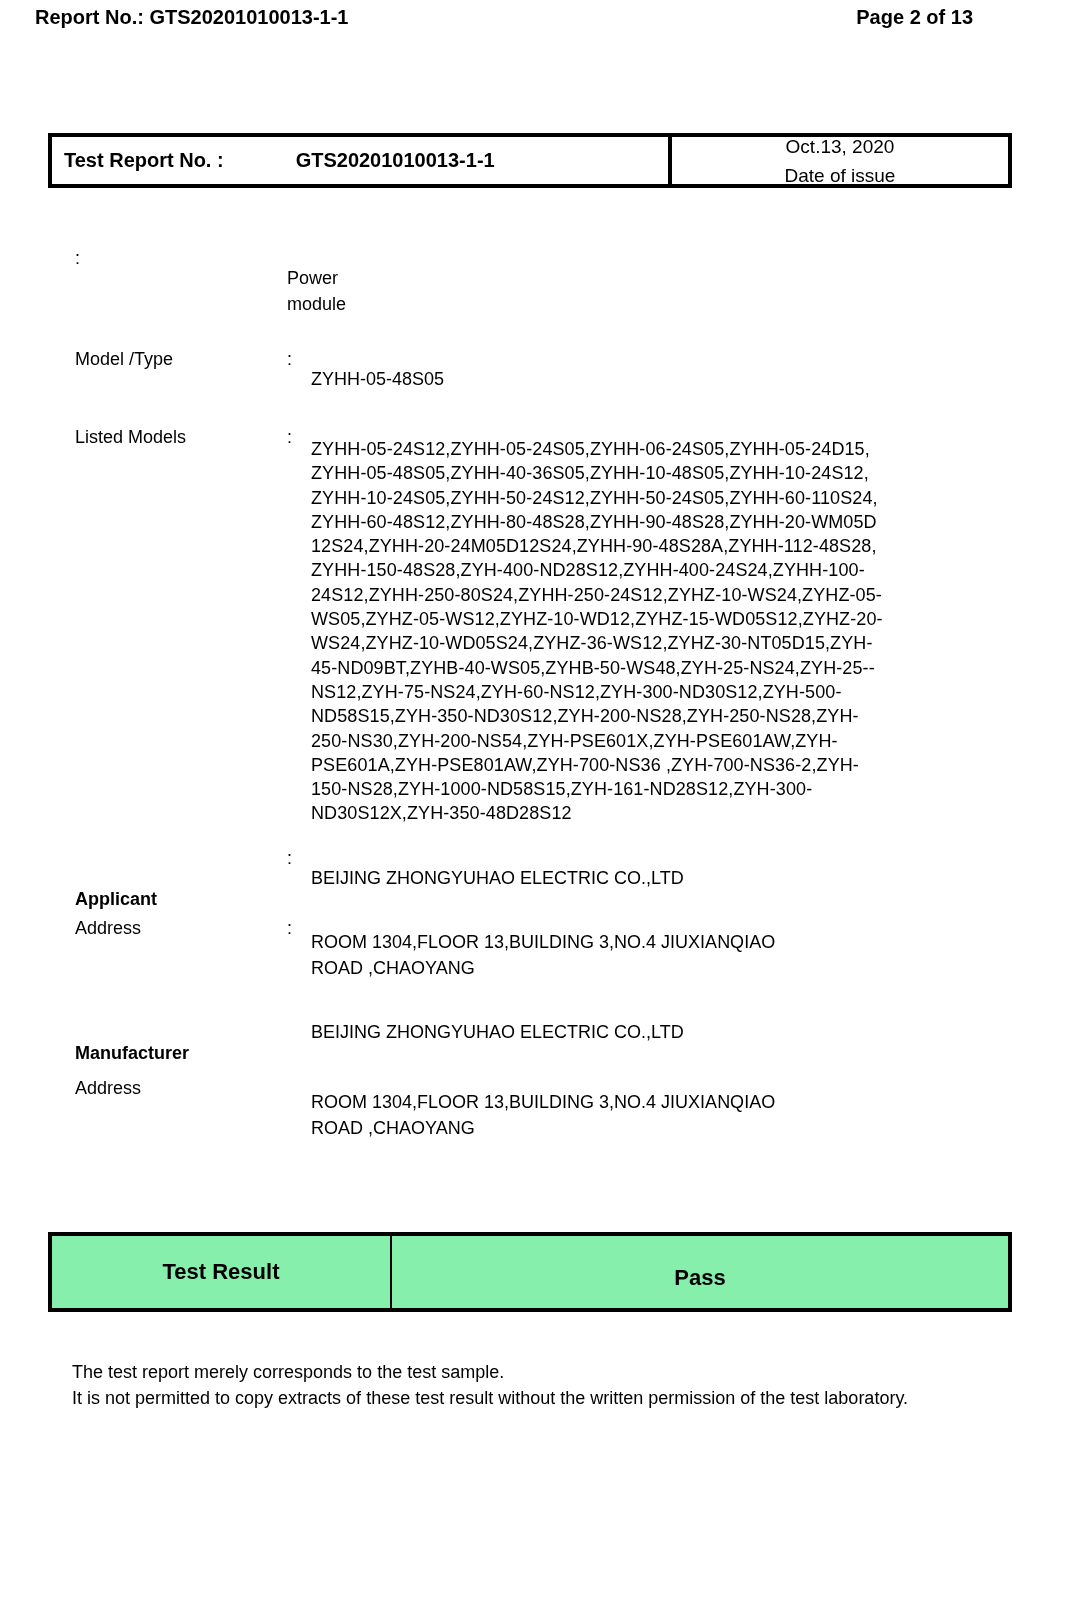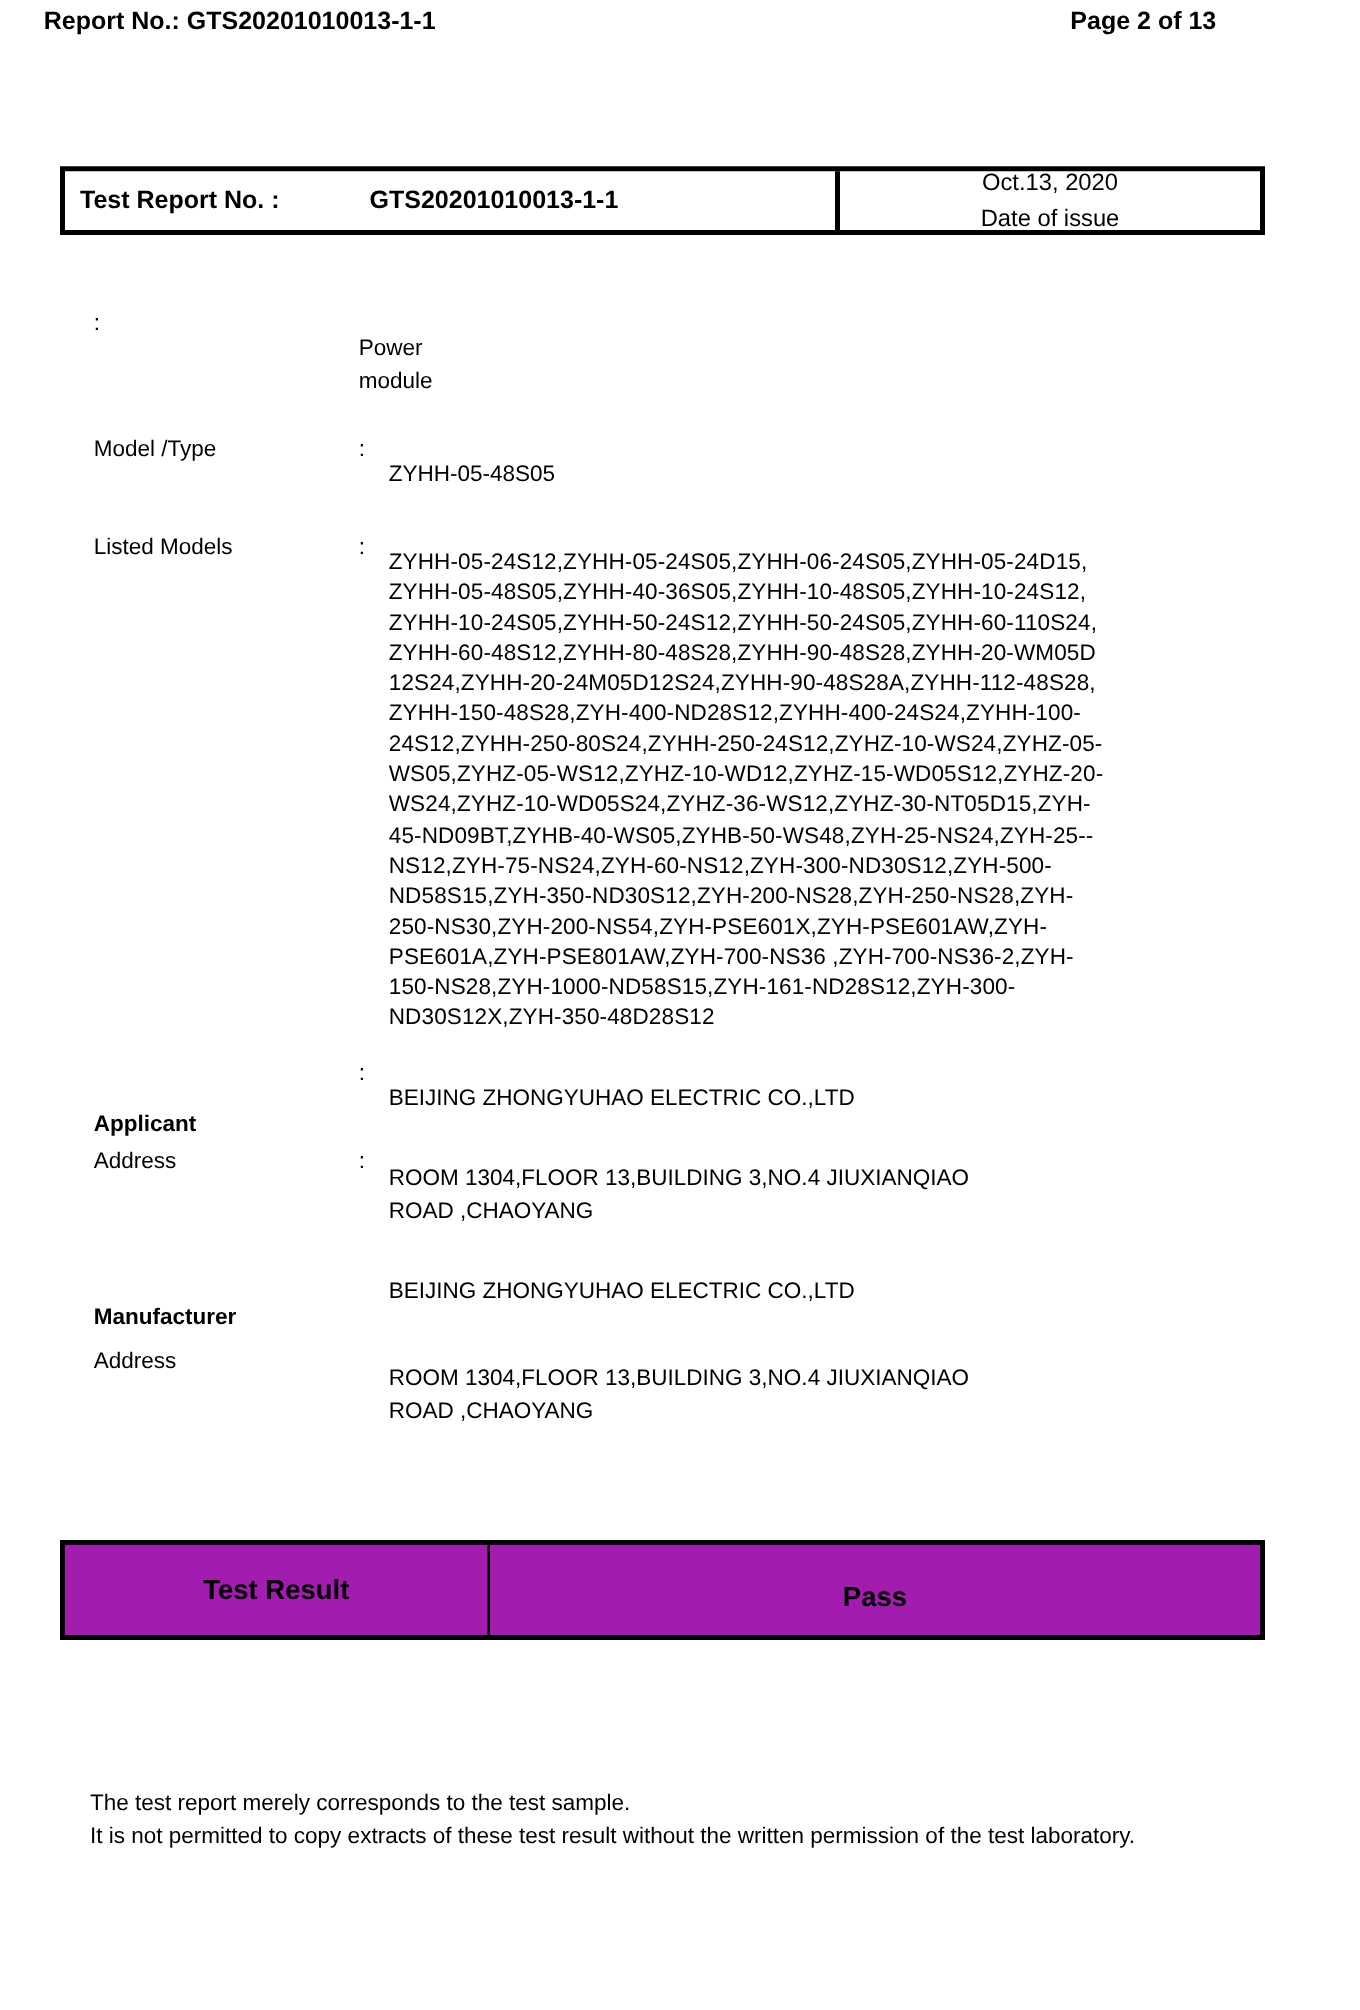--- a/index.html
+++ b/index.html
@@ -56,35 +56,35 @@
   }
   .info-label{white-space:pre-wrap;}
   .info-label.bold{font-weight:bold;margin-top:41px;}
   .info-colon{text-align:left;}
   .info-value{white-space:pre-wrap;margin-top:20px;}
   .models .info-value{line-height:24.3px;letter-spacing:0.1px;}
   
   .result-table{
     position:absolute;left:48px;top:1232px;width:964px;height:80px;
     box-sizing:border-box;border:4px solid #000;
-    display:flex;background:#a21caf;
+    display:flex;background:#86efac;
   }
   .result-cell-label{
     box-sizing:border-box;width:340px;
     border-right:2px solid #000;
     display:flex;align-items:center;justify-content:center;
     font-size:22px;font-weight:bold;
   }
   .result-cell-value{
     flex:1;display:flex;align-items:center;justify-content:center;
     font-size:22px;font-weight:bold;margin-top:12px;
   }
   
   .footer-note{
-    position:absolute;left:72px;top:1430px;width:934px;
+    position:absolute;left:72px;top:1360px;width:934px;
     font-size:18px;line-height:25.5px;
     text-align:justify;white-space:pre-wrap;
   }
 </style>
 </head>
 <body>
 
 <div class="page">
 
   <div class="doc-header">

